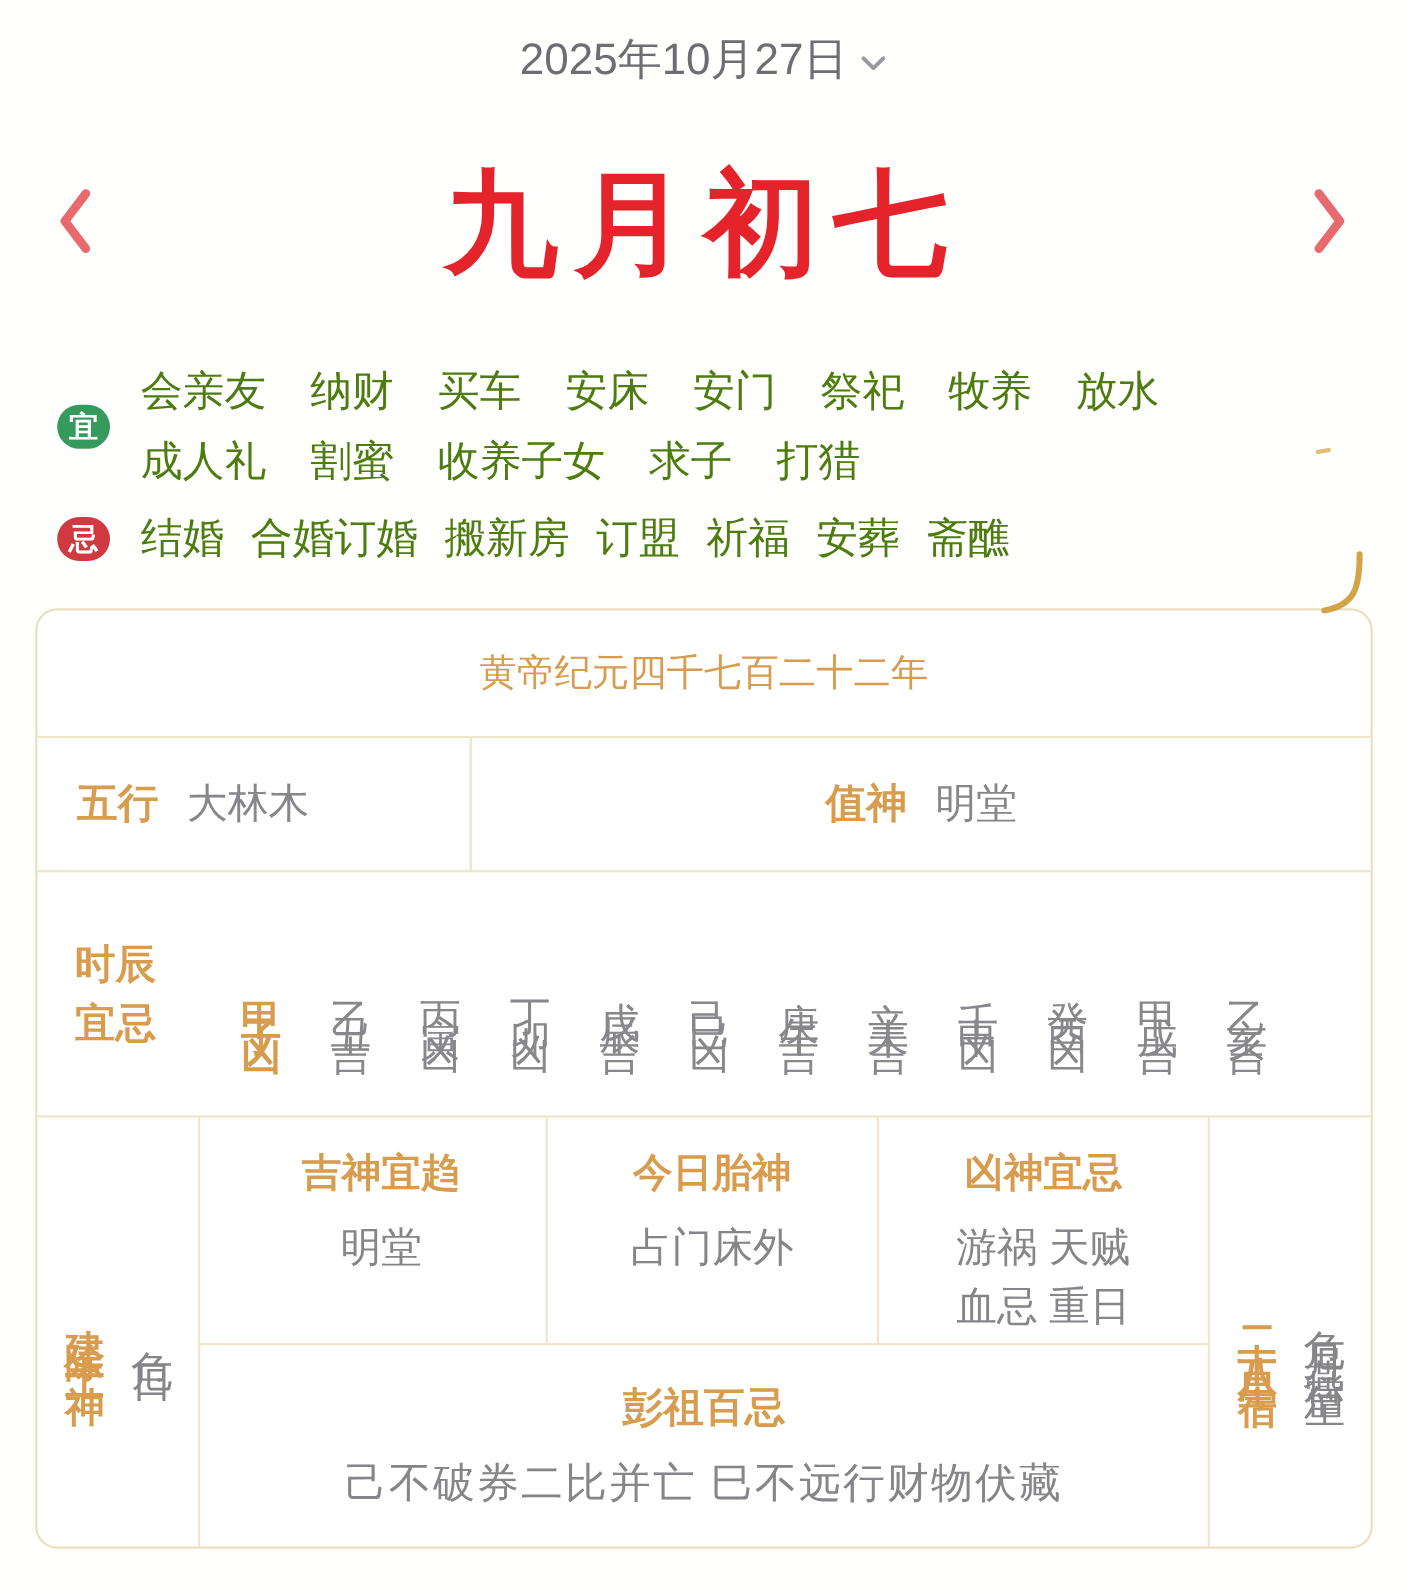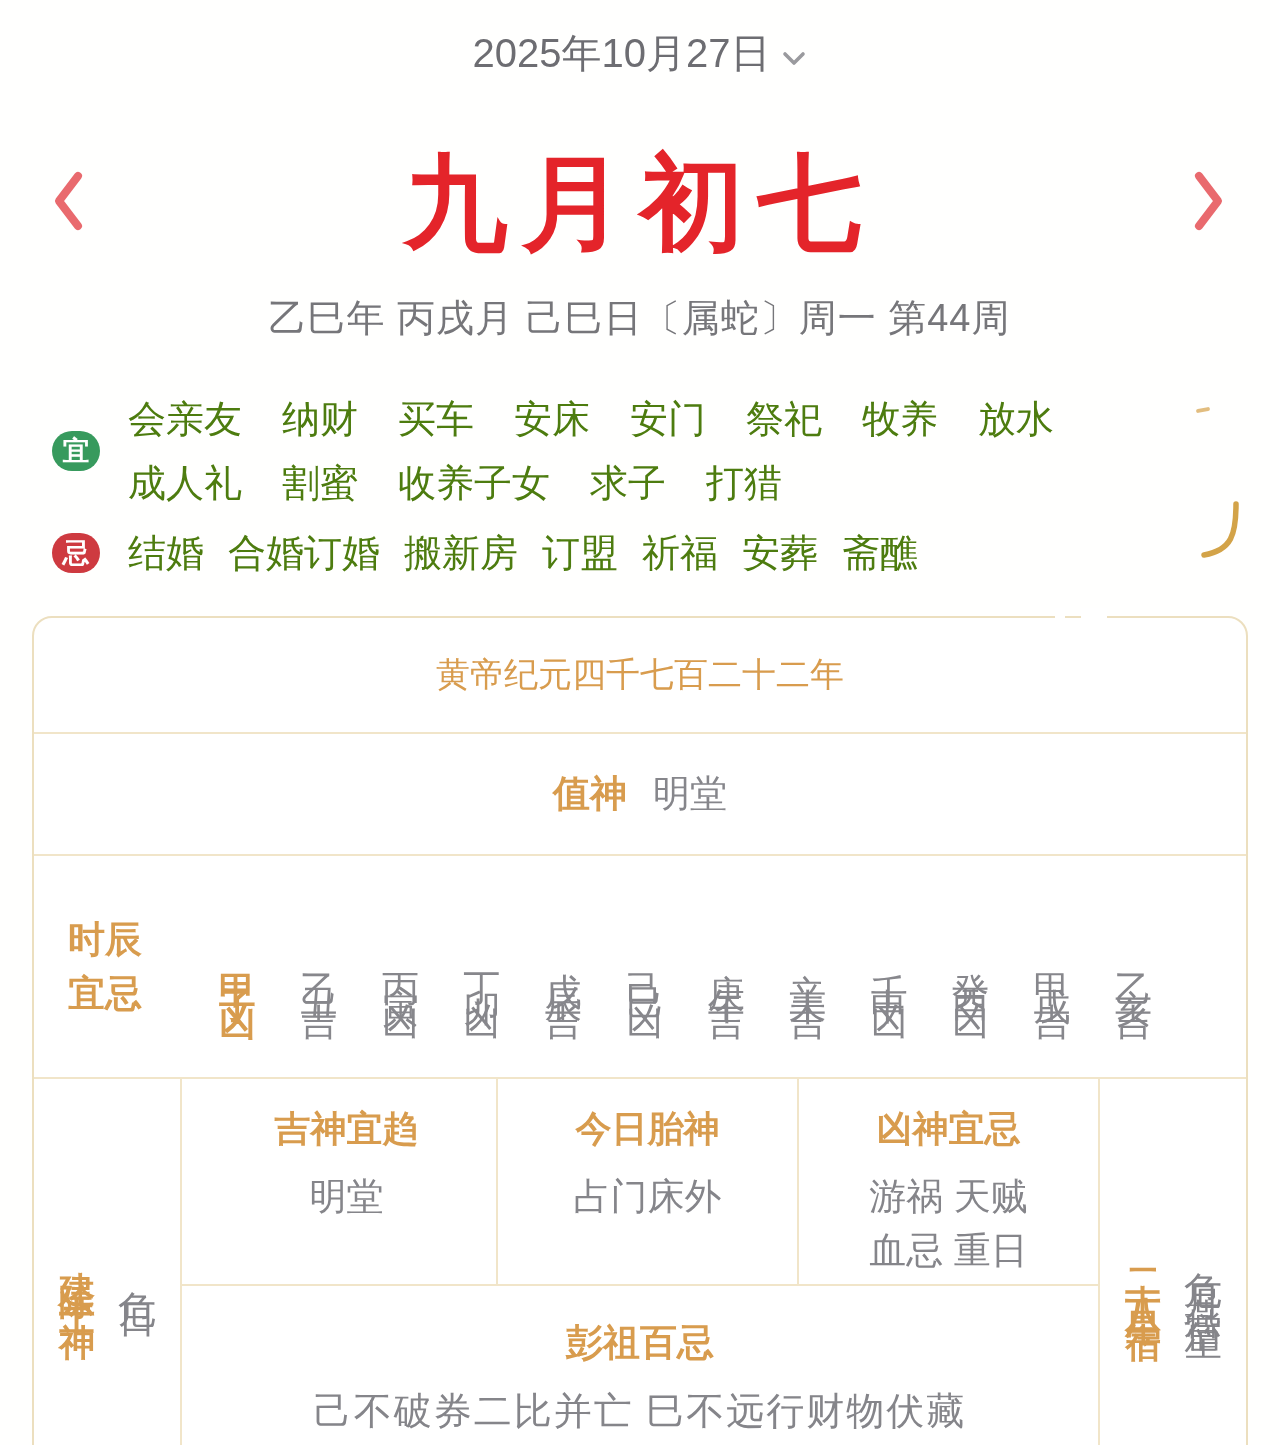--- a/index.html
+++ b/index.html
@@ -185,21 +185,20 @@
     <div class="lunar-title">九月初七</div>
     <span class="nav-arrow">
       <span>
         <svg width="32" height="62" viewBox="0 0 32 62" fill="none">
           <polyline points="6,6 25,31 6,56" stroke="#e96a6e" stroke-width="8" stroke-linecap="round" stroke-linejoin="round"></polyline>
         </svg>
       </span>
     </span>
   </div>
 
-  <div class="subtitle">乙巳年 丙戌月 己巳日〔属蛇〕周一  第44周</div>
 
   <div class="yiji">
     <div class="yj-row yi-row">
       <span class="badge badge-yi">宜</span>
       <div class="yj-items">
         <span>会亲友</span>
         <span>纳财</span>
         <span>买车</span>
         <span>安床</span>
         <span>安门</span>
@@ -225,20 +224,24 @@
         <span>斋醮</span>
       </div>
     </div>
   </div>
 
   <div class="almanac">
 
     <div class="era gold">黄帝纪元四千七百二十二年</div>
 
     <div class="info-row">
+      <div class="info-cell cell-wuxing">
+        <span class="lbl gold">五行</span>
+        <span class="gray">大林木</span>
+      </div>
       <div class="info-cell cell-zhishen">
         <span class="lbl gold">值神</span>
         <span class="gray">明堂</span>
       </div>
     </div>
 
     <div class="hours-row">
       <div class="hours-label gold">
         <div>时辰</div>
         <div>宜忌</div>

